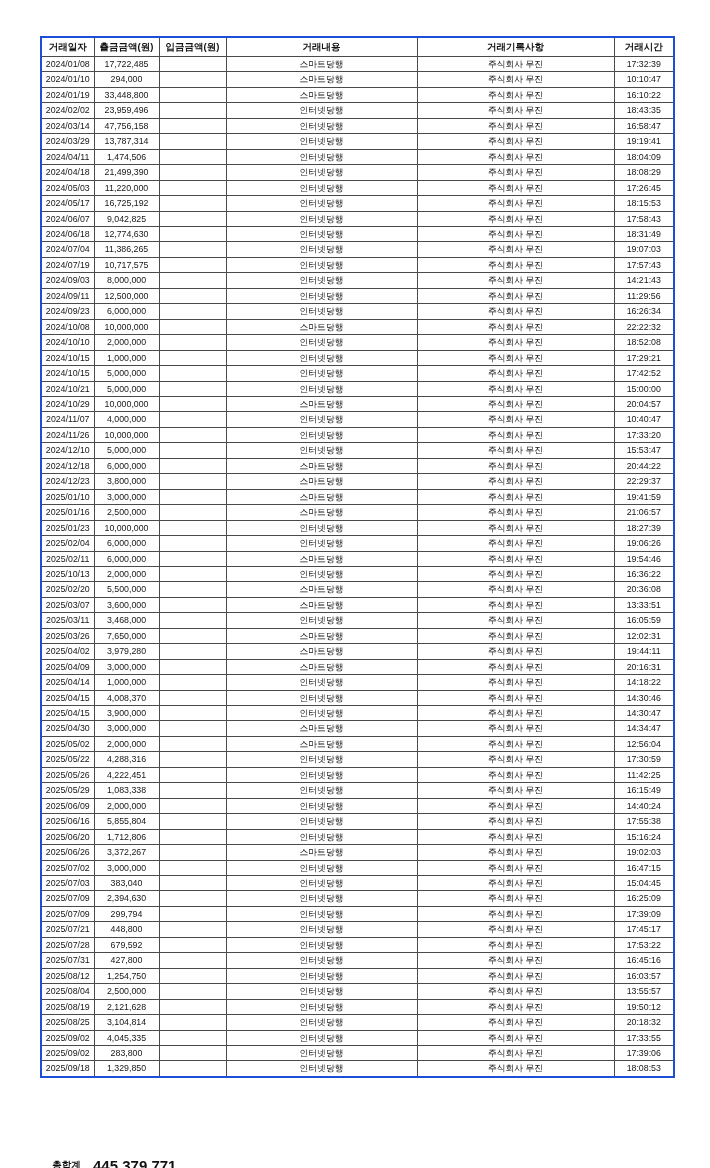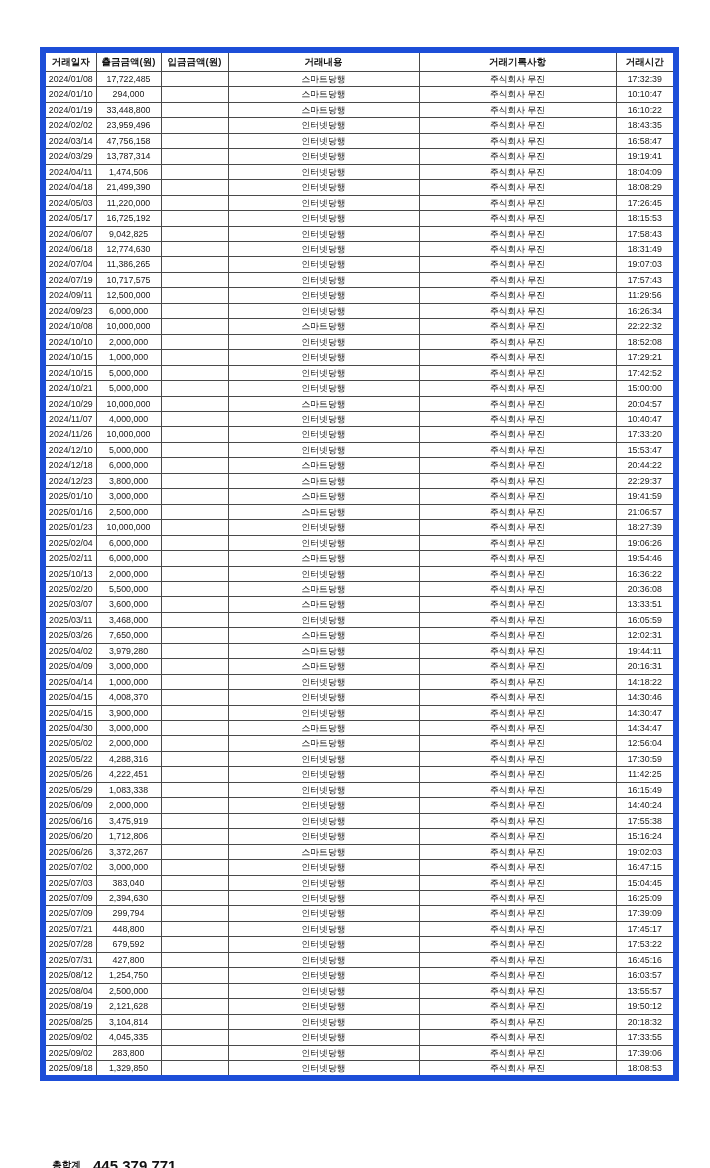--- a/index.html
+++ b/index.html
@@ -16,22 +16,21 @@
     color: #111111;
     overflow: hidden;
   }
   table.txn {
     position: absolute;
     left: 40px;
     top: 36px;
     width: 633px;
     border-collapse: collapse;
     table-layout: fixed;
-    border: 6px solid #1d4ed8;
-    margin-top: 11px;
+    border: 2px solid #1d4ed8;
   }
   table.txn th, table.txn td {
     border: 1px solid #4a4a4a;
     text-align: center;
     vertical-align: middle;
     overflow: hidden;
     white-space: nowrap;
     padding: 0 2px;
   }
   table.txn th {
@@ -203,20 +202,28 @@
         </tr>
         <tr>
           <td>2024/07/19</td>
           <td>10,717,575</td>
           <td></td>
           <td>인터넷당행</td>
           <td>주식회사 무진</td>
           <td>17:57:43</td>
         </tr>
         <tr>
+          <td>2024/09/03</td>
+          <td>8,000,000</td>
+          <td></td>
+          <td>인터넷당행</td>
+          <td>주식회사 무진</td>
+          <td>14:21:43</td>
+        </tr>
+        <tr>
           <td>2024/09/11</td>
           <td>12,500,000</td>
           <td></td>
           <td>인터넷당행</td>
           <td>주식회사 무진</td>
           <td>11:29:56</td>
         </tr>
         <tr>
           <td>2024/09/23</td>
           <td>6,000,000</td>
@@ -476,21 +483,21 @@
         <tr>
           <td>2025/06/09</td>
           <td>2,000,000</td>
           <td></td>
           <td>인터넷당행</td>
           <td>주식회사 무진</td>
           <td>14:40:24</td>
         </tr>
         <tr>
           <td>2025/06/16</td>
-          <td>3,475,919</td>
+          <td>5,855,804</td>
           <td></td>
           <td>인터넷당행</td>
           <td>주식회사 무진</td>
           <td>17:55:38</td>
         </tr>
         <tr>
           <td>2025/06/20</td>
           <td>1,712,806</td>
           <td></td>
           <td>인터넷당행</td>

